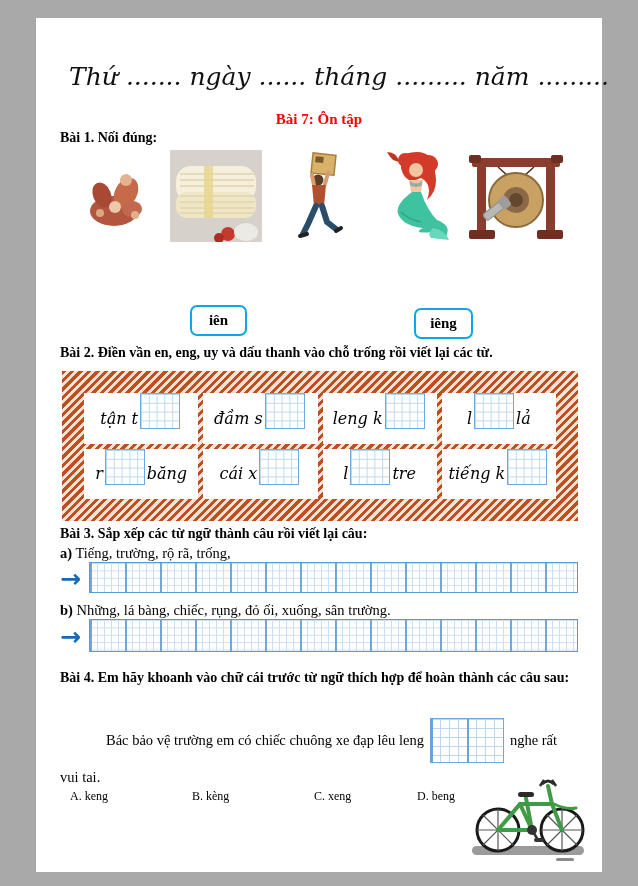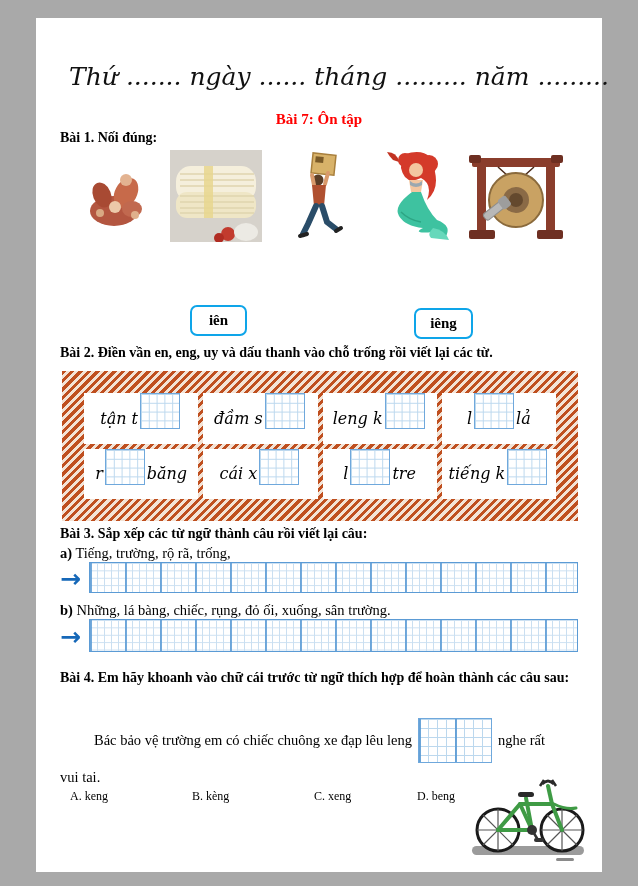--- a/index.html
+++ b/index.html
@@ -222,21 +222,21 @@
 
   <div class="abs word-line" style="left:24px;top:584px;">
     <b>b)</b>
     <span>Những, lá bàng, chiếc, rụng, đỏ ối, xuống, sân trường.</span>
   </div>
   <div class="abs arrow" style="left:24px;top:606px;">→</div>
   <div class="abs answer-grid" style="left:53px;top:601px;width:489px;height:33px;"></div>
 
   <div class="abs h-ex ex4-heading" style="left:24px;top:650px;width:520px;">Bài 4. Em hãy khoanh vào chữ cái trước từ ngữ thích hợp để hoàn thành các câu sau:</div>
 
-  <div class="abs sentence-row" style="left:12px;top:700px;width:530px;">
+  <div class="abs sentence-row" style="left:24px;top:700px;width:530px;">
     <span class="indent"></span>
     <span>Bác bảo vệ trường em có chiếc chuông xe đạp lêu leng</span>
     <span class="inline-gridbox"></span>
     <span>nghe rất</span>
   </div>
   <div class="abs tail" style="left:24px;top:751px;">vui tai.</div>
 
   <div class="choice" style="left:34px;top:771px;">A. keng</div>
   <div class="choice" style="left:156px;top:771px;">B. kèng</div>
   <div class="choice" style="left:278px;top:771px;">C. xeng</div>

